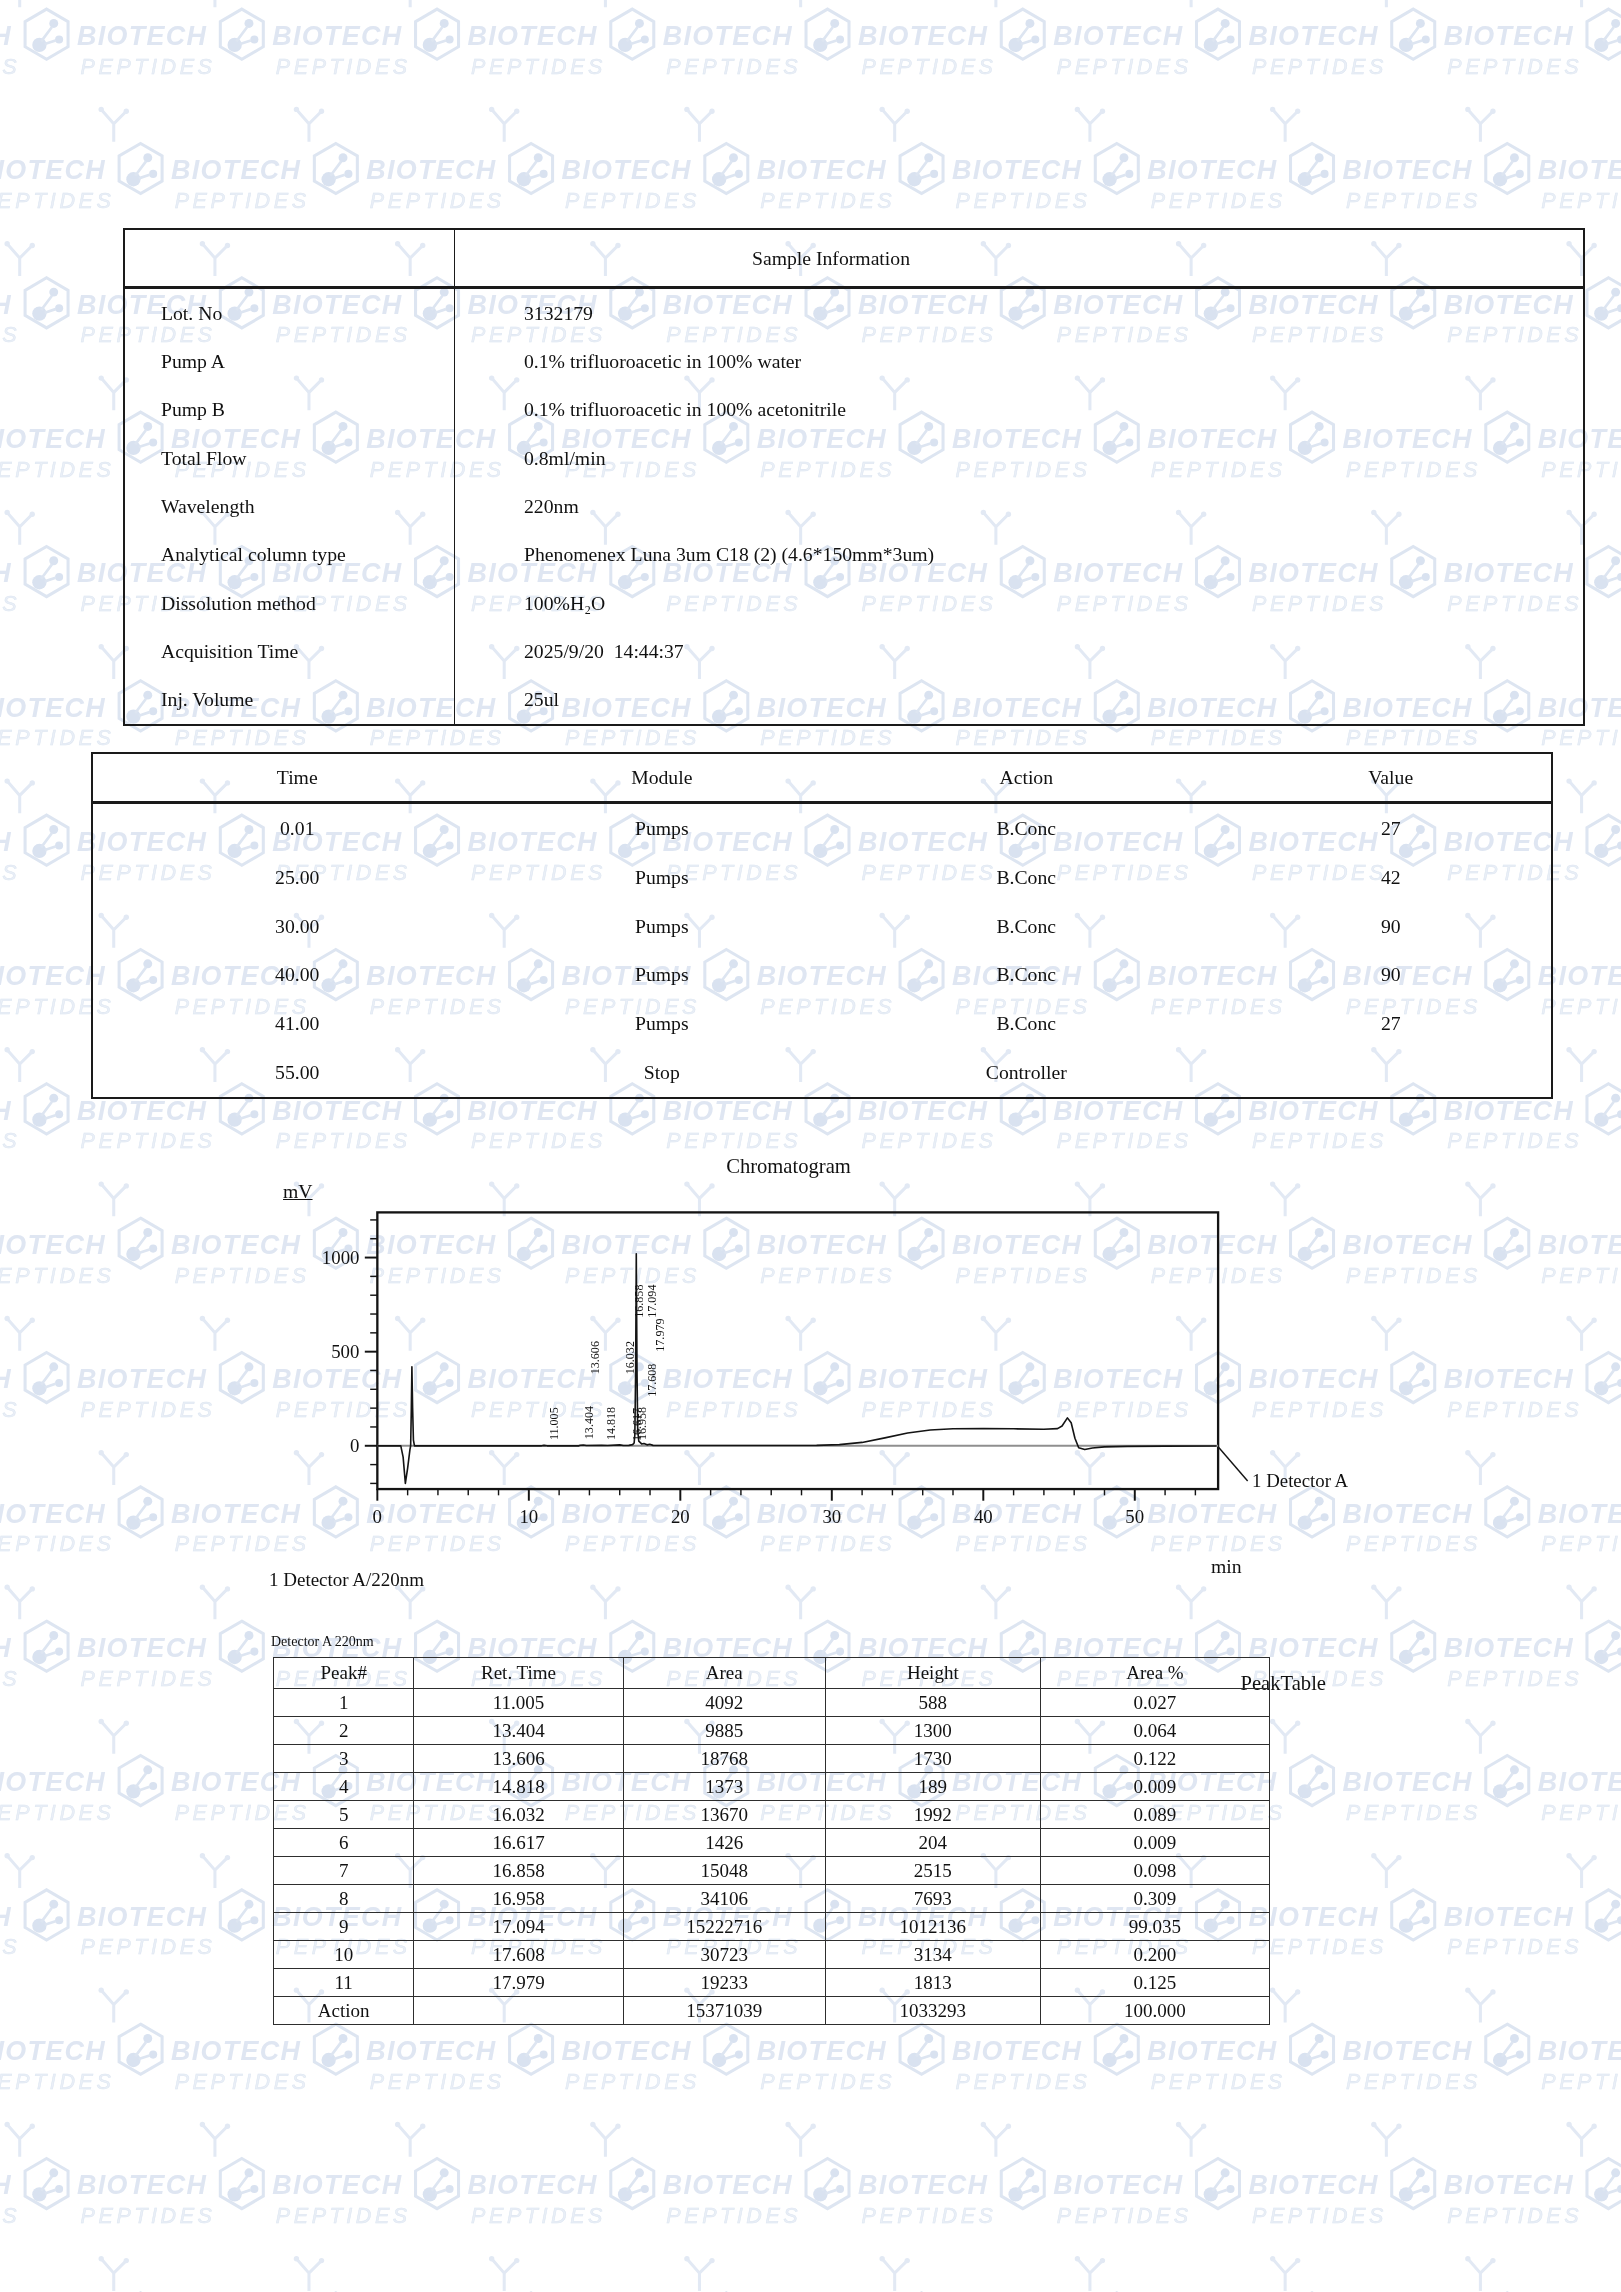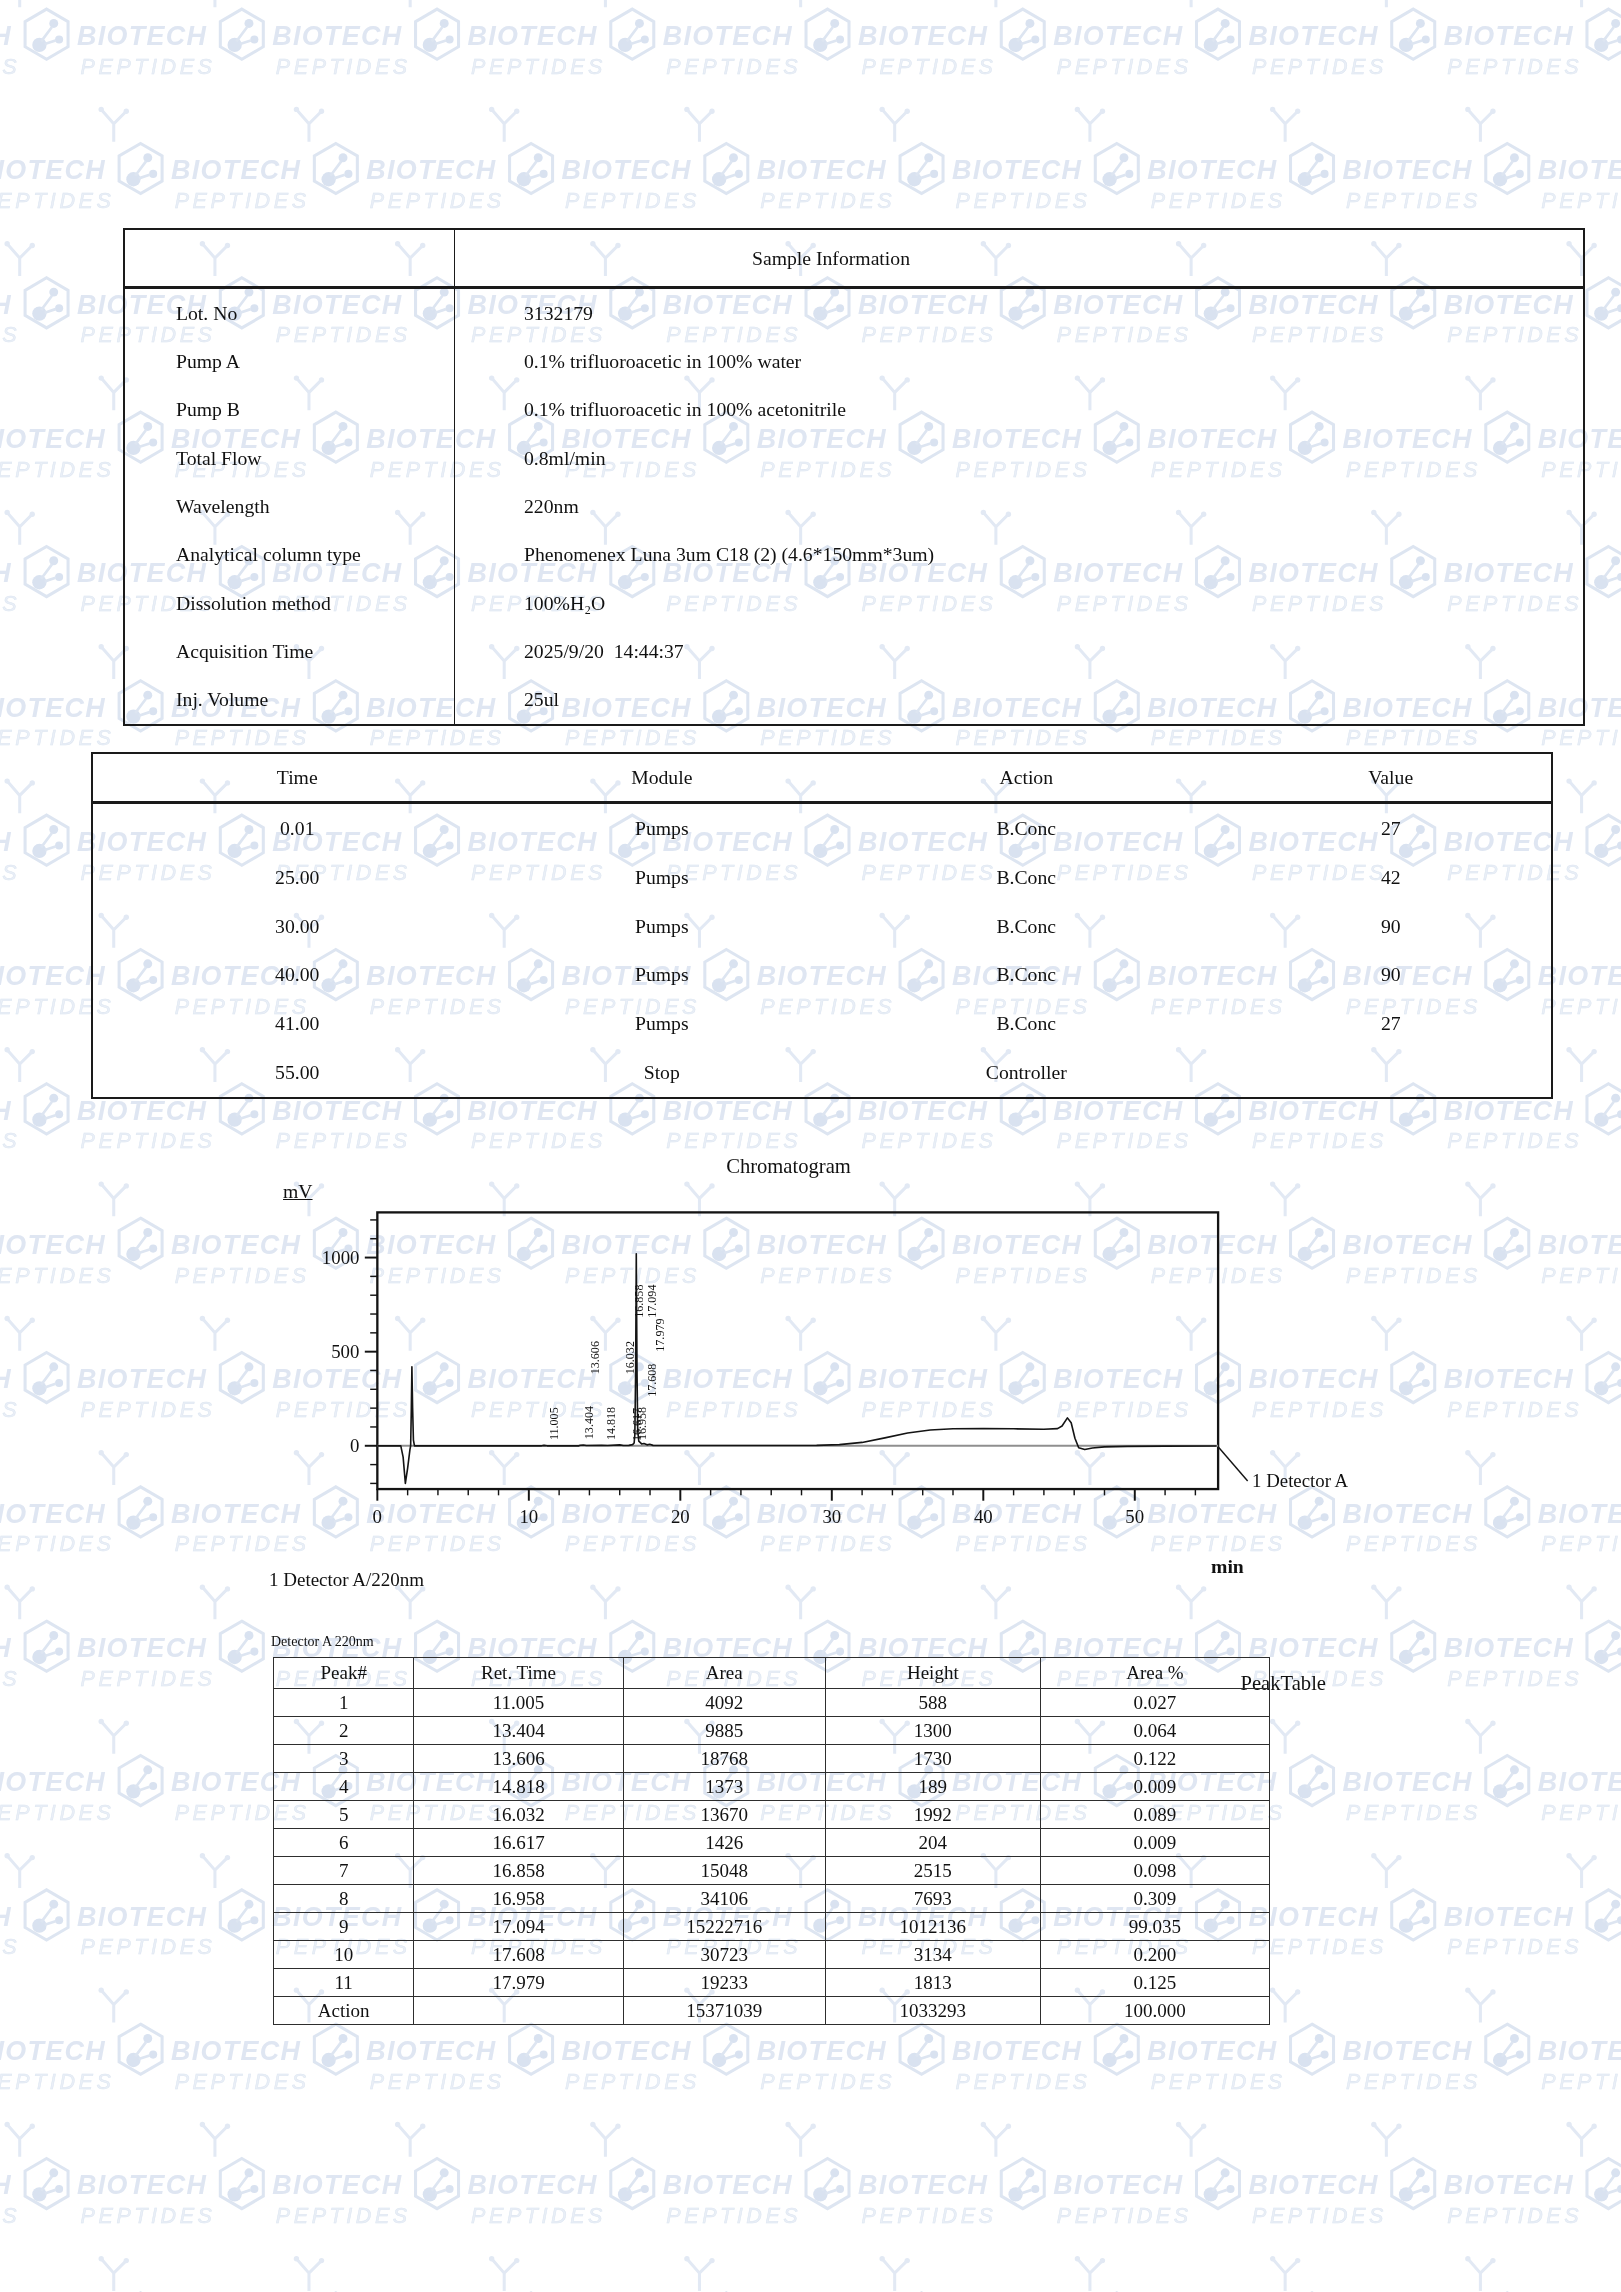--- a/index.html
+++ b/index.html
@@ -14,36 +14,36 @@
   .si-table{
     position:absolute; left:91px; top:228px; width:1462px; height:498px;
     border:2.7px solid #1a1a1a; box-sizing:border-box;
     display:grid; grid-template-columns:330px 1fr; grid-template-rows:59px repeat(9,1fr);
     background:transparent;
     margin-left:32px;
   }
   .si-cell{display:flex;align-items:center;font-size:19.7px;}
   .si-head-left{border-right:1.8px solid #1a1a1a;border-bottom:3.6px solid #1a1a1a;}
   .si-head-right{border-bottom:3.6px solid #1a1a1a;justify-content:center;padding-right:376px;}
-  .si-label{border-right:1.8px solid #1a1a1a;padding-left:51px;}
+  .si-label{border-right:1.8px solid #1a1a1a;padding-left:36px;}
   .si-value{padding-left:69px;white-space:pre;}
 
   
   .pg-table{
     position:absolute; left:91px; top:752px; width:1462px; height:347px;
     border:2.7px solid #1a1a1a; box-sizing:border-box;
     display:grid; grid-template-columns:repeat(4,1fr); grid-template-rows:50px repeat(6,1fr);
   }
   .pg-cell{display:flex;align-items:center;justify-content:center;font-size:19.7px;padding-left:44px;}
   .pg-head{border-bottom:3.6px solid #1a1a1a;}
 
   
   .chart-title{position:absolute;left:269px;top:1155px;width:1039px;text-align:center;font-size:20.6px;}
   .chart-ylabel{position:absolute;left:283px;top:1180px;font-size:19.7px;text-decoration:underline;}
-  .chart-xlabel{position:absolute;left:1211px;top:1555px;font-size:19.7px;font-weight:bold;}
+  .chart-xlabel{position:absolute;left:1211px;top:1555px;font-size:19.7px;}
   .chart-detcap{position:absolute;left:269px;top:1569px;font-size:19px;}
   #chart{position:absolute;left:269px;top:1196px;}
   #chart text{font-family:"Liberation Serif", serif;fill:#111;}
 
   
   .pt-title{position:absolute;left:296px;top:1672px;width:1030px;text-align:right;font-size:20.6px;}
   .pt-sub{position:absolute;left:271px;top:1634px;font-size:14px;}
   table.pt{
     position:absolute;left:273px;top:1657px;width:997px;
     border-collapse:collapse;font-size:19px;table-layout:fixed;

